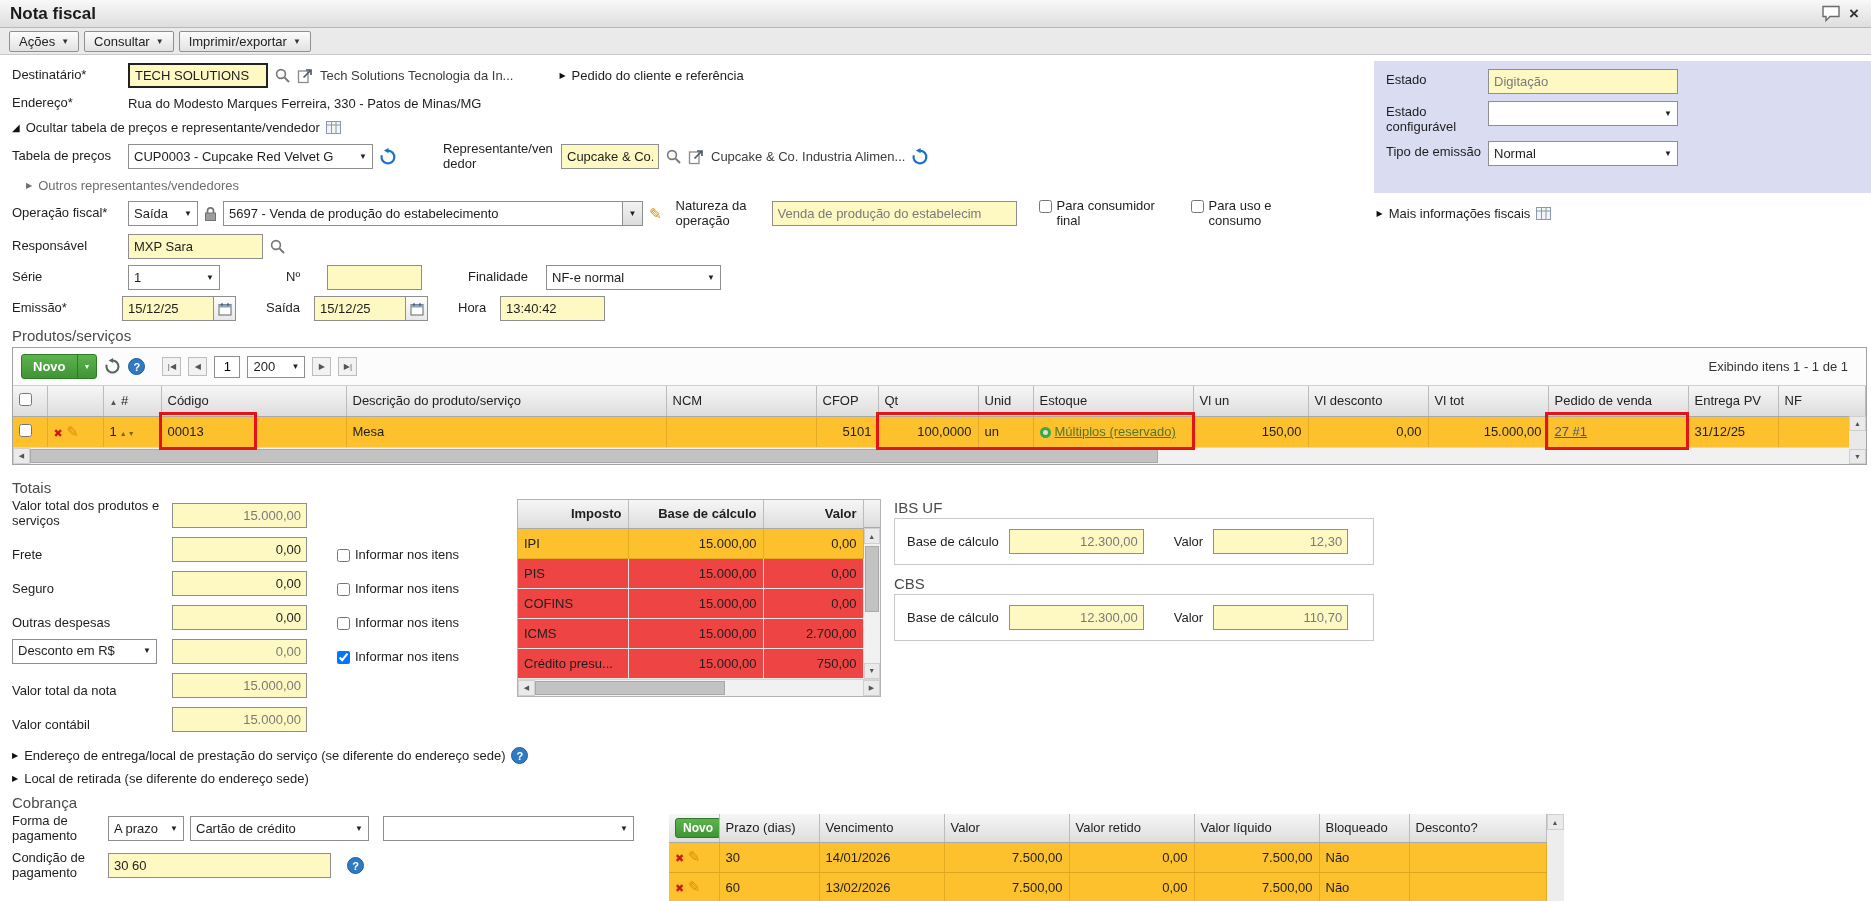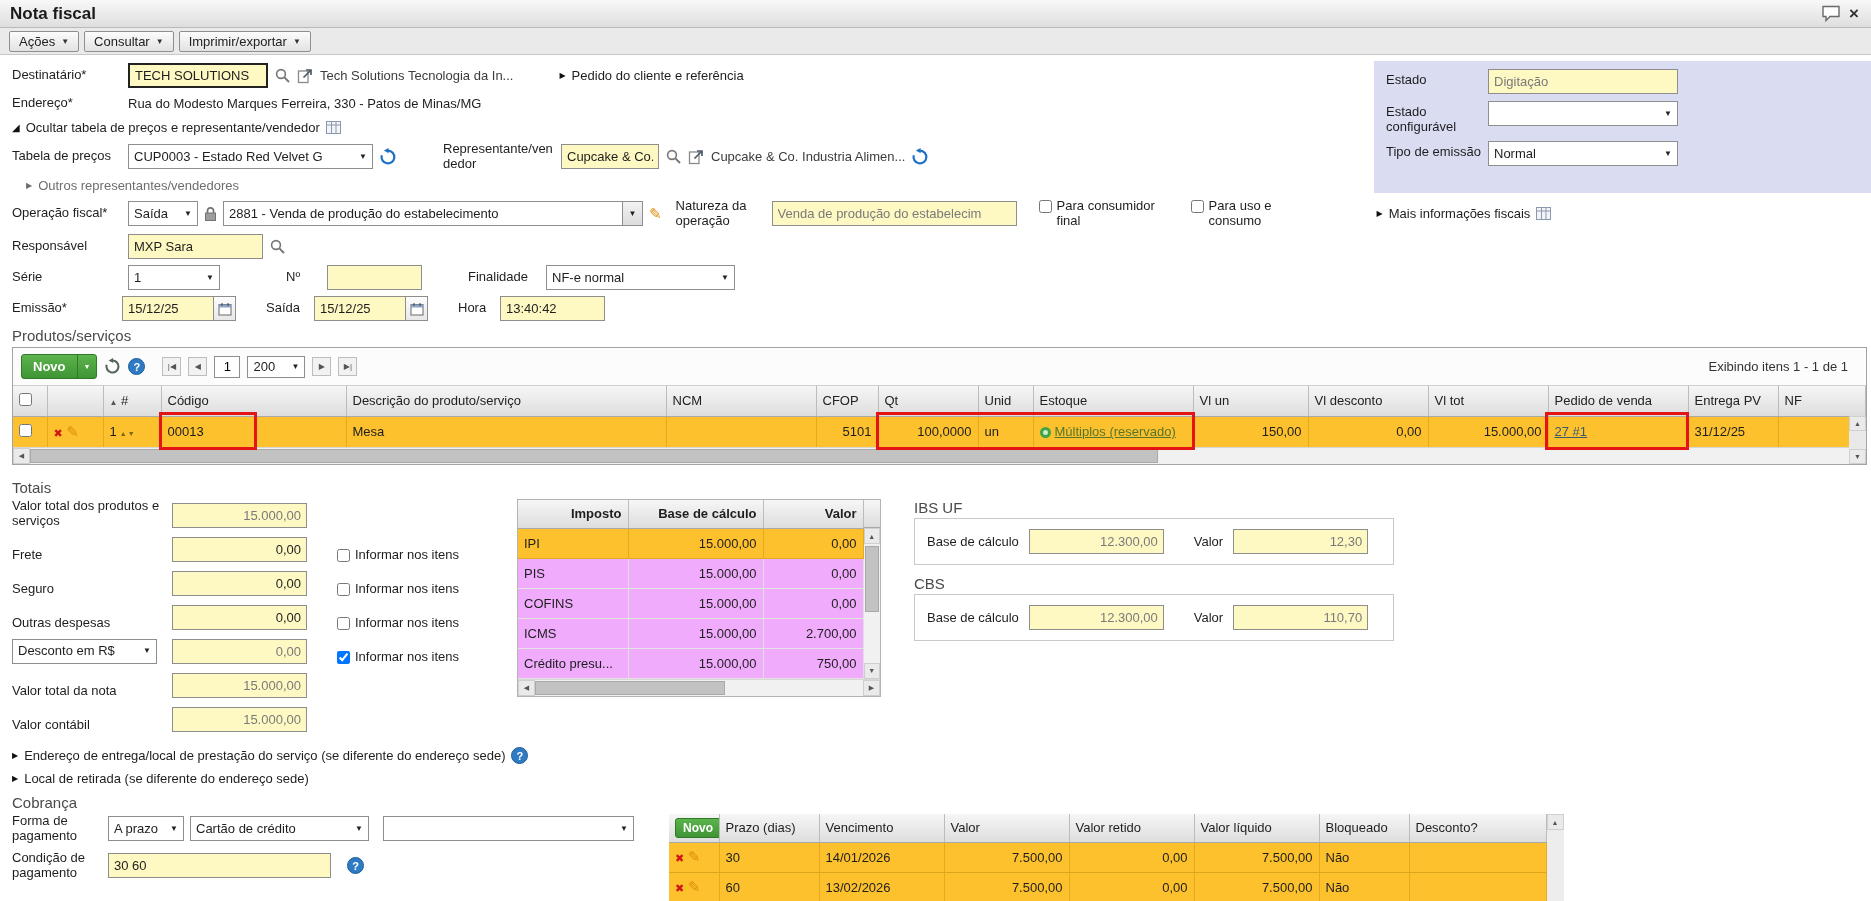--- a/index.html
+++ b/index.html
@@ -94,28 +94,28 @@
 .trow{display:flex;align-items:flex-end;margin-bottom:5px;height:29px}
 .tlabel{width:160px;flex:none;line-height:1.12}
 .w135{width:135px}
 .trow .cbgroup{margin-left:30px;align-items:center}
 .tax-outer{width:364px;flex:none;border:1px solid #b3b3b3}
 .tax-top{display:flex}
 table.tax{border-collapse:collapse;table-layout:fixed;width:345px}
 table.tax th{background:linear-gradient(#f6f6f6,#dddddd);border-right:1px solid #bcbcbc;border-bottom:1px solid #a9a9a9;
   font-weight:700;text-align:right;height:28px;padding:0 6px}
 table.tax td{height:30px;padding:0 6px;border-bottom:1px solid #e3e3e3;border-right:1px solid #dedede;
-  overflow:hidden;white-space:nowrap;background:#f0abfc}
+  overflow:hidden;white-space:nowrap;background:#ef4444}
 table.tax tr.hl td{background:#fcc12c;border-color:#e2ab20}
 .tax-vcol{width:17px;display:flex;flex-direction:column;background:#f1f1f1}
 .tax-vcol .hd{height:28px;background:linear-gradient(#f6f6f6,#dddddd);border-bottom:1px solid #a9a9a9}
 .tax-vcol .sc-btn{width:100%;height:16px}
 .tax-vcol .vtrack{flex:1;position:relative;background:#f1f1f1}
 .tax-vcol .vthumb{position:absolute;left:1px;right:1px;top:2px;height:66px;background:#c2c2c2;border:1px solid #a9a9a9}
-.reform{margin-left:33px;width:480px}
+.reform{margin-left:13px;width:480px}
 .fs-title{color:#4a4a4a;font-size:15px;margin-bottom:2px}
 .fs-box{border:1px solid #c9c9c9;padding:10px 12px;display:flex;align-items:center}
 .fs-box .fl{flex:none;margin-right:10px}
 .links-block{margin:10px 0 0 12px}
 .links-block .link-row{margin-bottom:7px}
 
 .cob-wrap{display:flex;align-items:flex-start;padding-left:12px}
 .cob-form{width:657px;flex:none}
 .cob-form .frow{margin-bottom:8px}
 .cob-label{width:90px;flex:none;line-height:1.12}
@@ -220,21 +220,21 @@
           <line x1="0.5" y1="4" x2="14.5" y2="4" stroke="#8a99ad"></line>
           <line x1="5.5" y1="0.5" x2="5.5" y2="12.5" stroke="#8a99ad"></line>
           <line x1="10" y1="0.5" x2="10" y2="12.5" stroke="#8a99ad"></line>
         </svg>
       </span>
   </div>
 
   <div class="frow gap6">
     <span class="flabel w110">Tabela de preços</span>
     <span class="fake-select" style="width:245px">
-      <span class="sel-text">CUP0003 - Estado Red Velvet G</span>
+      <span class="sel-text">CUP0003 - Cupcake Red Velvet G</span>
       <span class="sel-arrow">▼</span>
       </span>
     <span class="icon">
       <svg width="18" height="18" viewBox="0 0 18 18">
           <path d="M9 2.6 A6.4 6.4 0 1 1 2.8 7.2" fill="none" stroke="#1d70c6" stroke-width="2.2"></path>
           <path d="M9.6 0 L4.9 2.6 L9.6 5.2 Z" fill="#1d70c6"></path>
         </svg>
       </span>
     <span class="flabel ml40" style="width:112px">Representante/vendedor</span>
     <input class="tb" style="width: 98px;" value="Cupcake &amp; Co. I">
@@ -270,21 +270,21 @@
       <span class="sel-text">Saída</span>
       <span class="sel-arrow">▼</span>
       </span>
     <span class="icon">
       <svg width="13" height="16" viewBox="0 0 13 16">
           <rect x="1.5" y="7" width="10" height="7.5" fill="#9d9d9d" stroke="#737373"></rect>
           <path d="M3.5 7 V4.8 a3 3 0 0 1 6 0 V7" fill="none" stroke="#737373" stroke-width="1.7"></path>
         </svg>
       </span>
     <span class="combo">
-      <span class="combo-text" style="width:400px">2881 - Venda de produção do estabelecimento</span>
+      <span class="combo-text" style="width:400px">5697 - Venda de produção do estabelecimento</span>
       <span class="combo-btn">▼</span>
       </span>
     <span class="icon ic-pencil">✎</span>
     <span class="flabel ml8" style="width:90px">Natureza da operação</span>
     <input class="tb ro" style="width: 245px;" value="Venda de produção do estabelecim">
     <span class="cbgroup ml16" style="width:130px">
       <input type="checkbox" style="">
       <span>Para consumidor final</span>
       </span>
     <span class="cbgroup ml16" style="width:120px">
@@ -318,21 +318,21 @@
 
   <div class="frow gap6">
     <span class="flabel w110">Série</span>
     <span class="fake-select" style="width:92px">
       <span class="sel-text">1</span>
       <span class="sel-arrow">▼</span>
       </span>
     <span class="flabel ml60" style="width:35px">Nº</span>
     <input class="tb" style="width: 95px;" value="">
     <span class="flabel ml40" style="width:72px">Finalidade</span>
-    <span class="fake-select" style="width:189px">
+    <span class="fake-select" style="width:175px">
       <span class="sel-text">NF-e normal</span>
       <span class="sel-arrow">▼</span>
       </span>
   </div>
 
   <div class="frow" style="margin-bottom:0">
     <span class="flabel w110">Emissão*</span>
     <input class="tb" style="width: 92px;" value="15/12/25">
     <span class="cal-btn">
       <svg width="14" height="14" viewBox="0 0 14 14">

